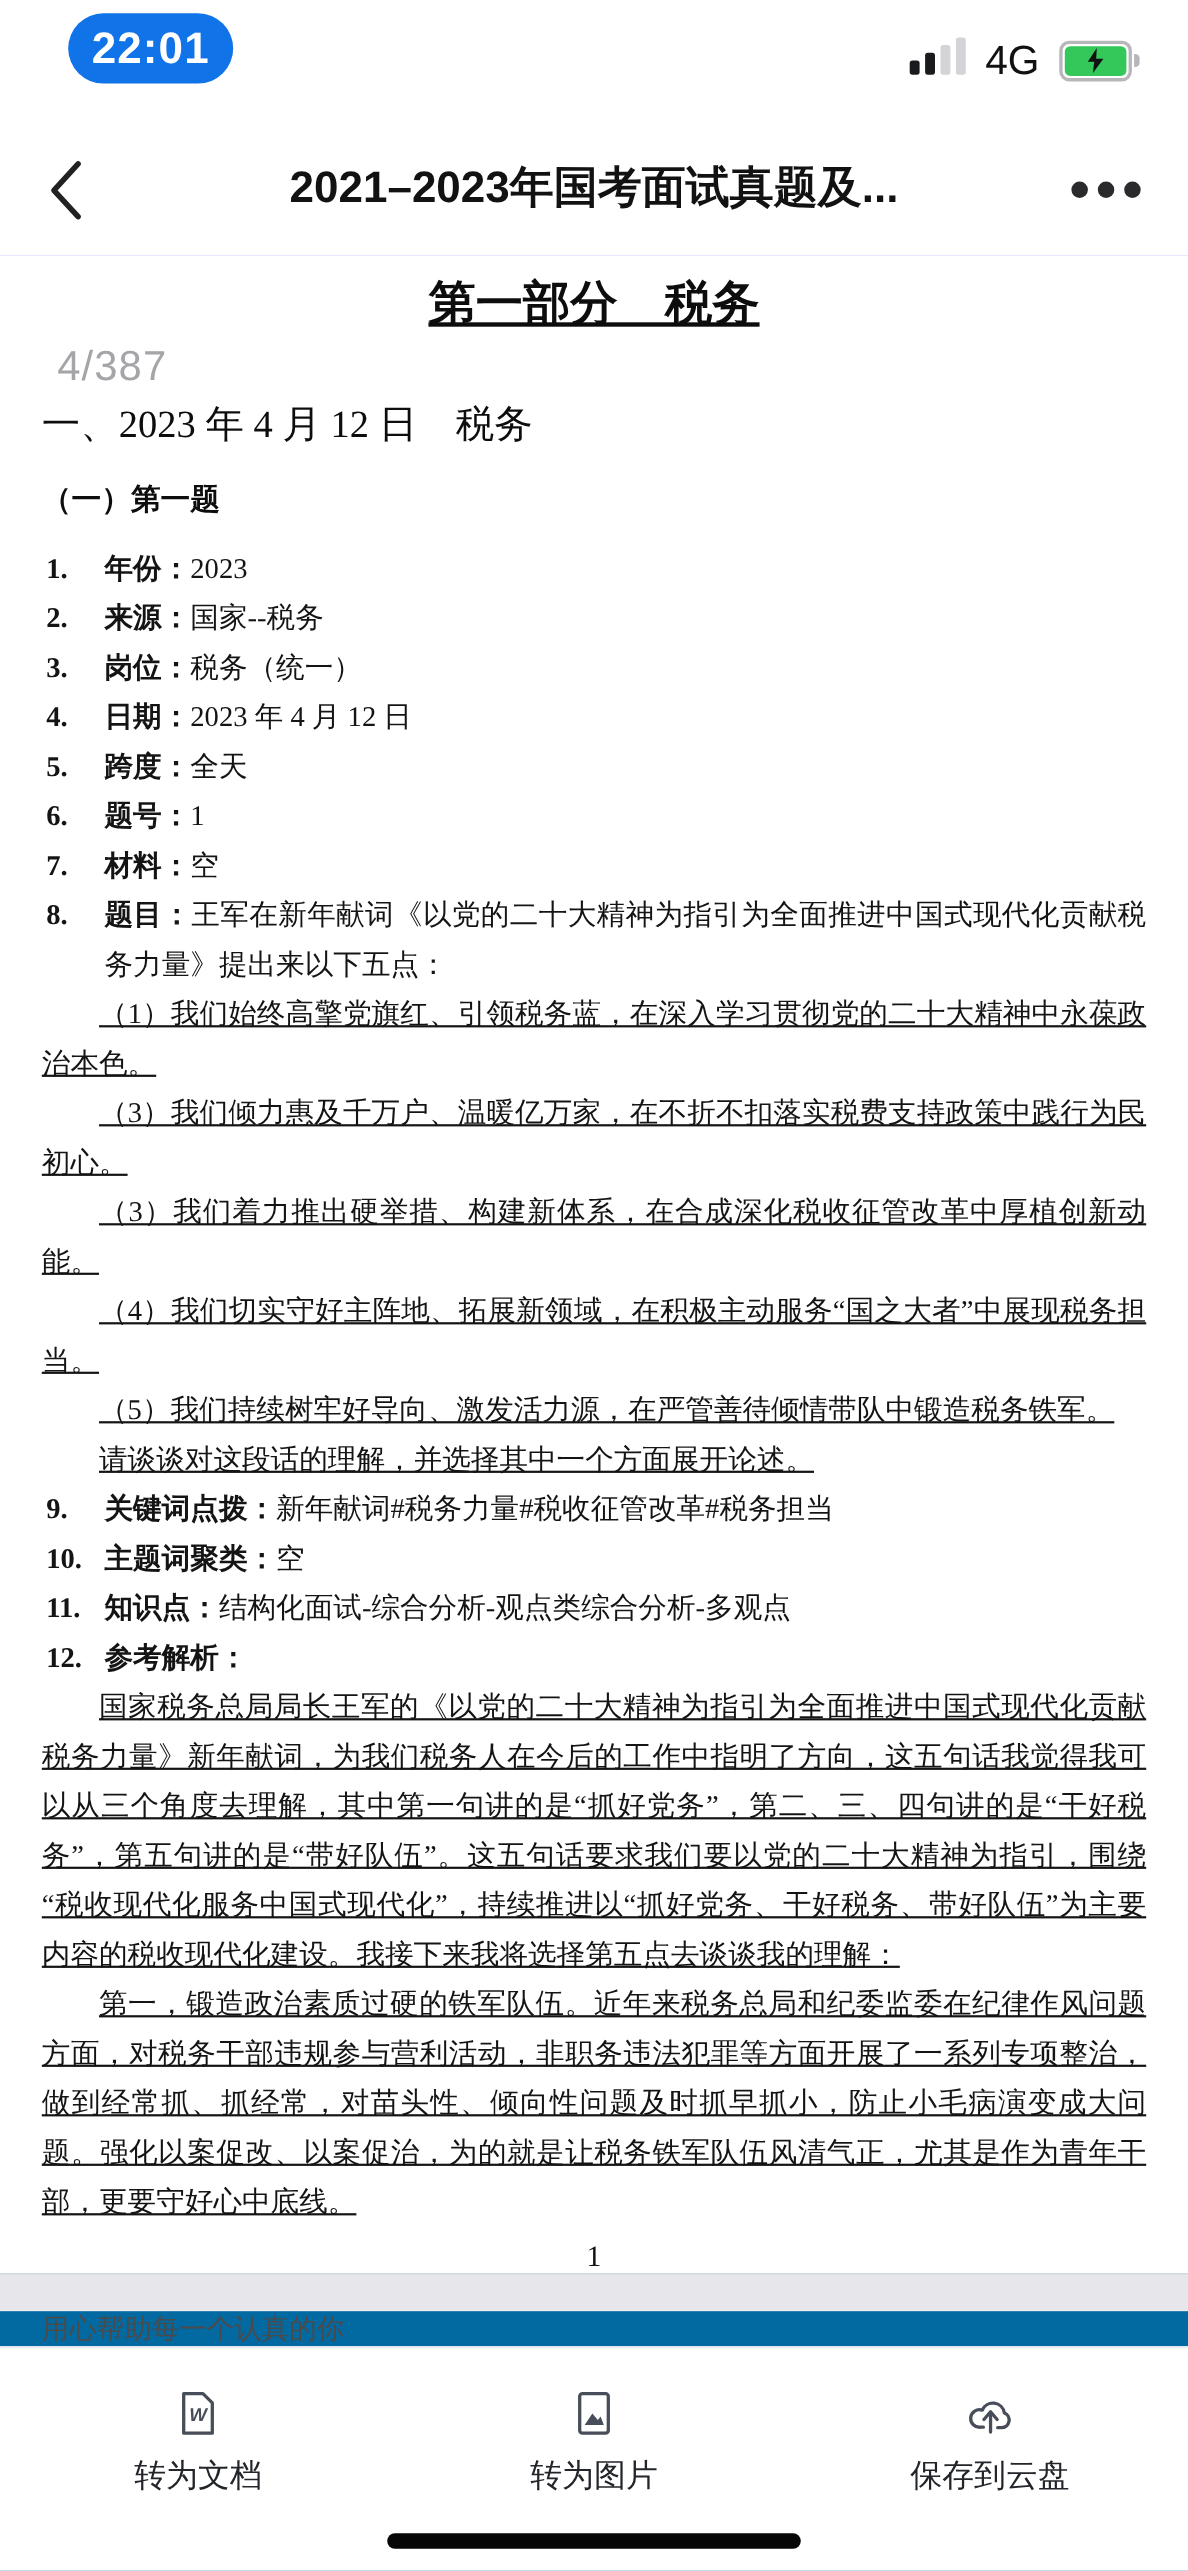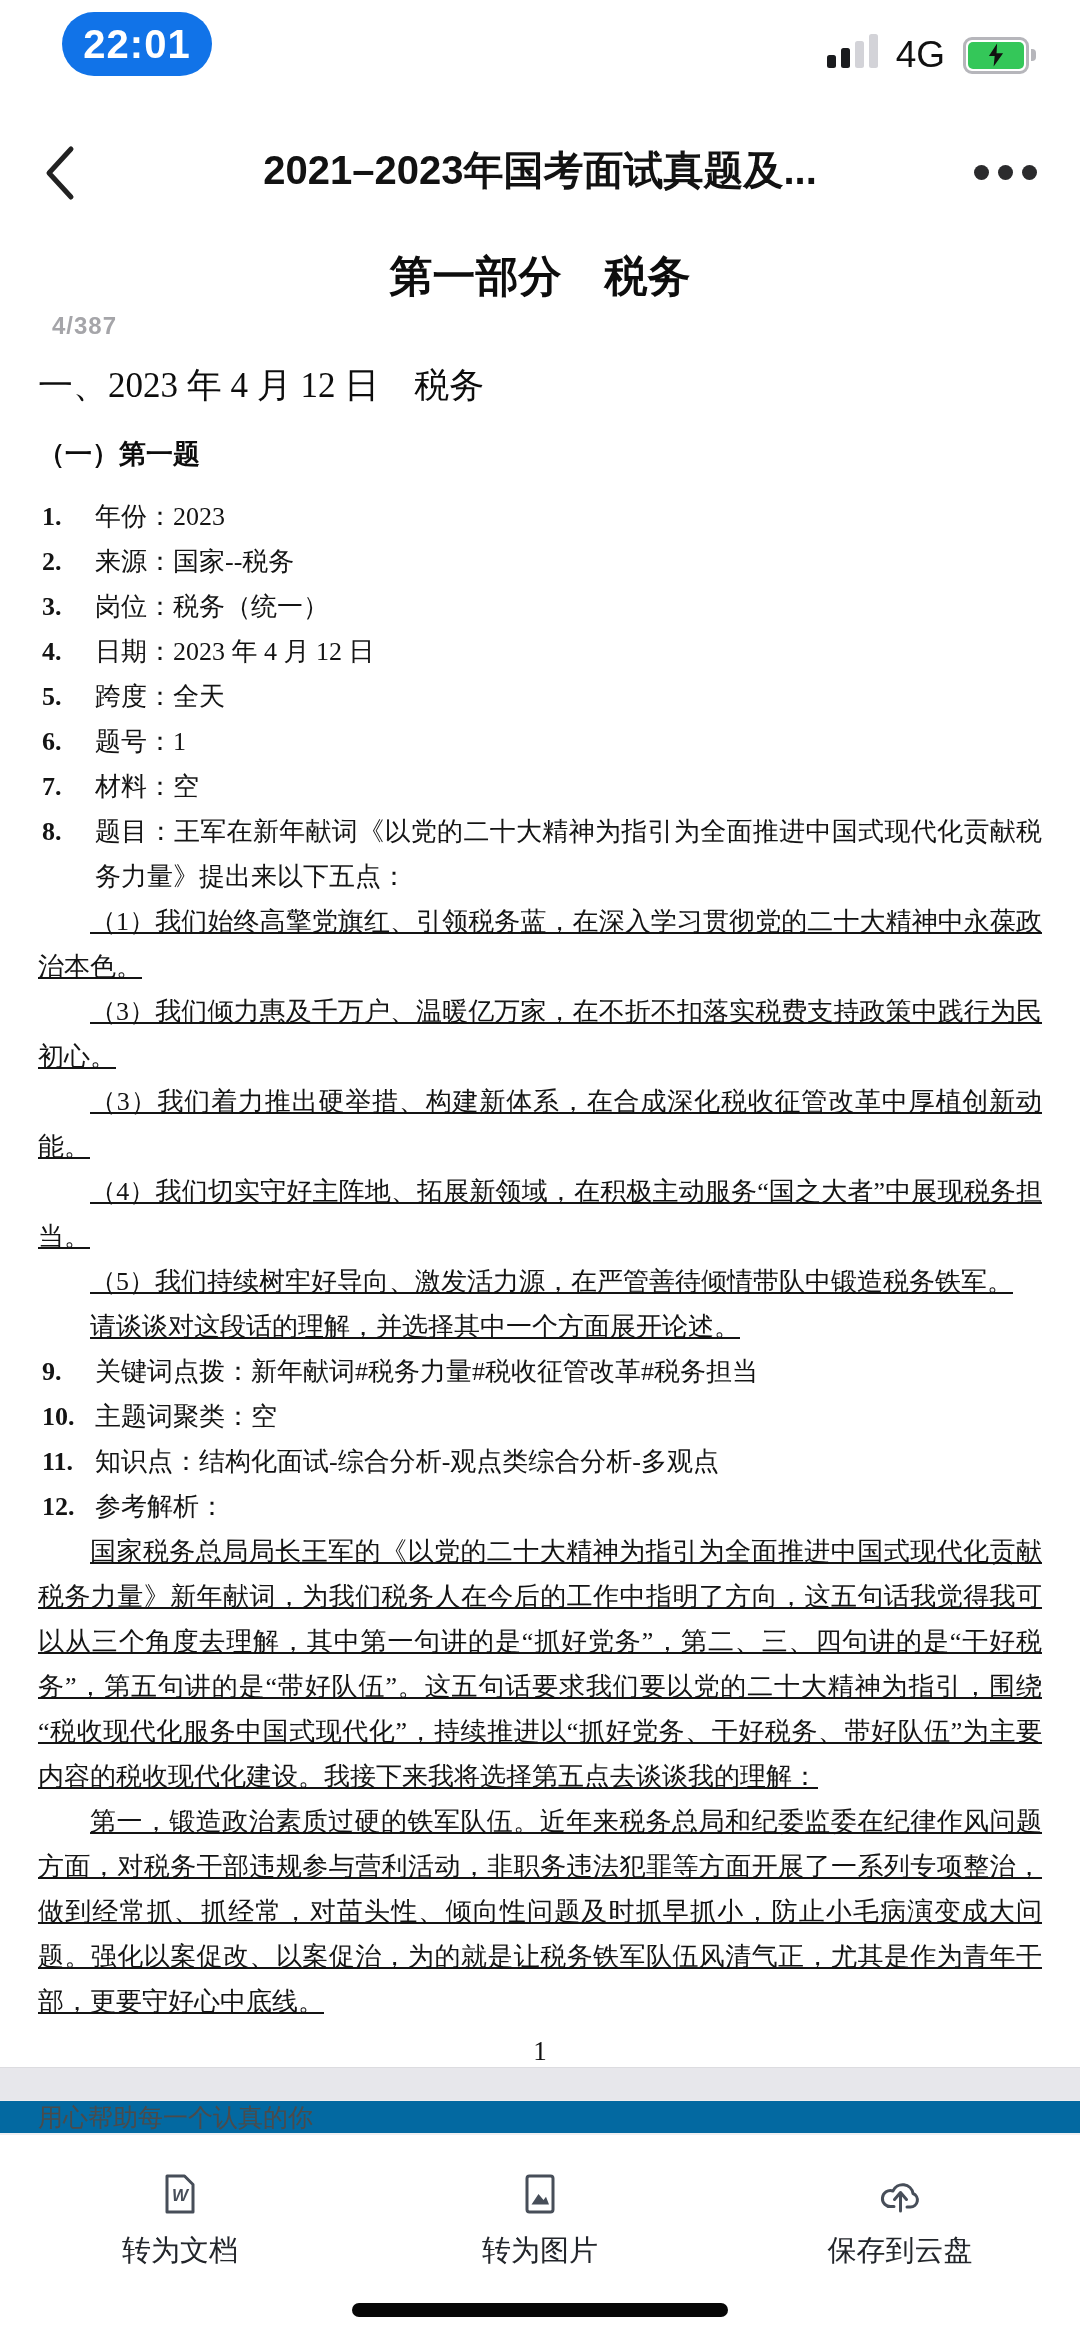--- a/index.html
+++ b/index.html
@@ -35,29 +35,29 @@
              white-space:nowrap;overflow:hidden;}
   .more-btn{position:absolute;right:40px;top:40px;width:70px;height:44px;display:flex;
             align-items:center;justify-content:center;gap:9px;}
   .more-btn i{width:15px;height:15px;border-radius:50%;background:#2b2b2d;}
 
   
   .doc-page{position:absolute;top:232px;left:0;width:1080px;height:1835px;background:#fff;
             padding:0 38px;box-sizing:border-box;
             font-family:"Liberation Serif","DejaVu Serif",serif;}
   .part-title{margin:16px 0 0;text-align:center;font-size:43px;line-height:56px;font-weight:700;
-              font-family:"Liberation Sans","DejaVu Sans",sans-serif;color:#0d0d0d;}
-  .page-indicator{position:absolute;left:52px;top:80px;font-size:24px;font-weight:700;
+              font-family:"Liberation Sans","DejaVu Sans",sans-serif;color:#0d0d0d;text-decoration:underline;}
+  .page-indicator{position:absolute;left:52px;top:80px;font-size:38px;font-weight:400;
                   color:#a5a5a9;font-family:"Liberation Sans","DejaVu Sans",sans-serif;letter-spacing:1px;}
   .section-title{margin:56px 0 0;font-size:35px;line-height:52px;font-weight:400;color:#0d0d0d;}
   .sub-title{margin:20px 0 0;font-size:27px;line-height:44px;font-weight:700;color:#0d0d0d;}
   .doc-body{margin-top:18px;font-size:26px;line-height:45px;color:#141414;}
   .doc-item{position:relative;padding-left:57px;text-align:justify;}
   .doc-item .num{position:absolute;left:4px;top:0;font-weight:700;}
-  .doc-item .lbl{font-weight:400;font-family:"Liberation Sans","DejaVu Sans",sans-serif;}
+  .doc-item .lbl{font-weight:700;font-family:"Liberation Sans","DejaVu Sans",sans-serif;}
   .doc-p{margin:0;text-indent:2em;text-align:justify;text-decoration:underline;}
   .page-number{margin-top:6px;text-align:center;font-size:27px;line-height:42px;color:#111;}
   .watermark{text-align:left;font-size:25px;line-height:38px;color:#4b4b4b;padding-right:0px;}
 
   
   .page-gap{position:absolute;top:2067px;left:0;right:0;height:32px;background:#e7e7eb;
             border-top:1px solid #dcdce0;border-bottom:1px solid #ececef;}
   .toolbar{position:absolute;top:2133px;left:0;right:0;height:204px;background:#fff;
            border-top:2px solid #efeff1;display:flex;}
   .tool-btn{flex:1;display:flex;flex-direction:column;align-items:center;padding-top:36px;}

